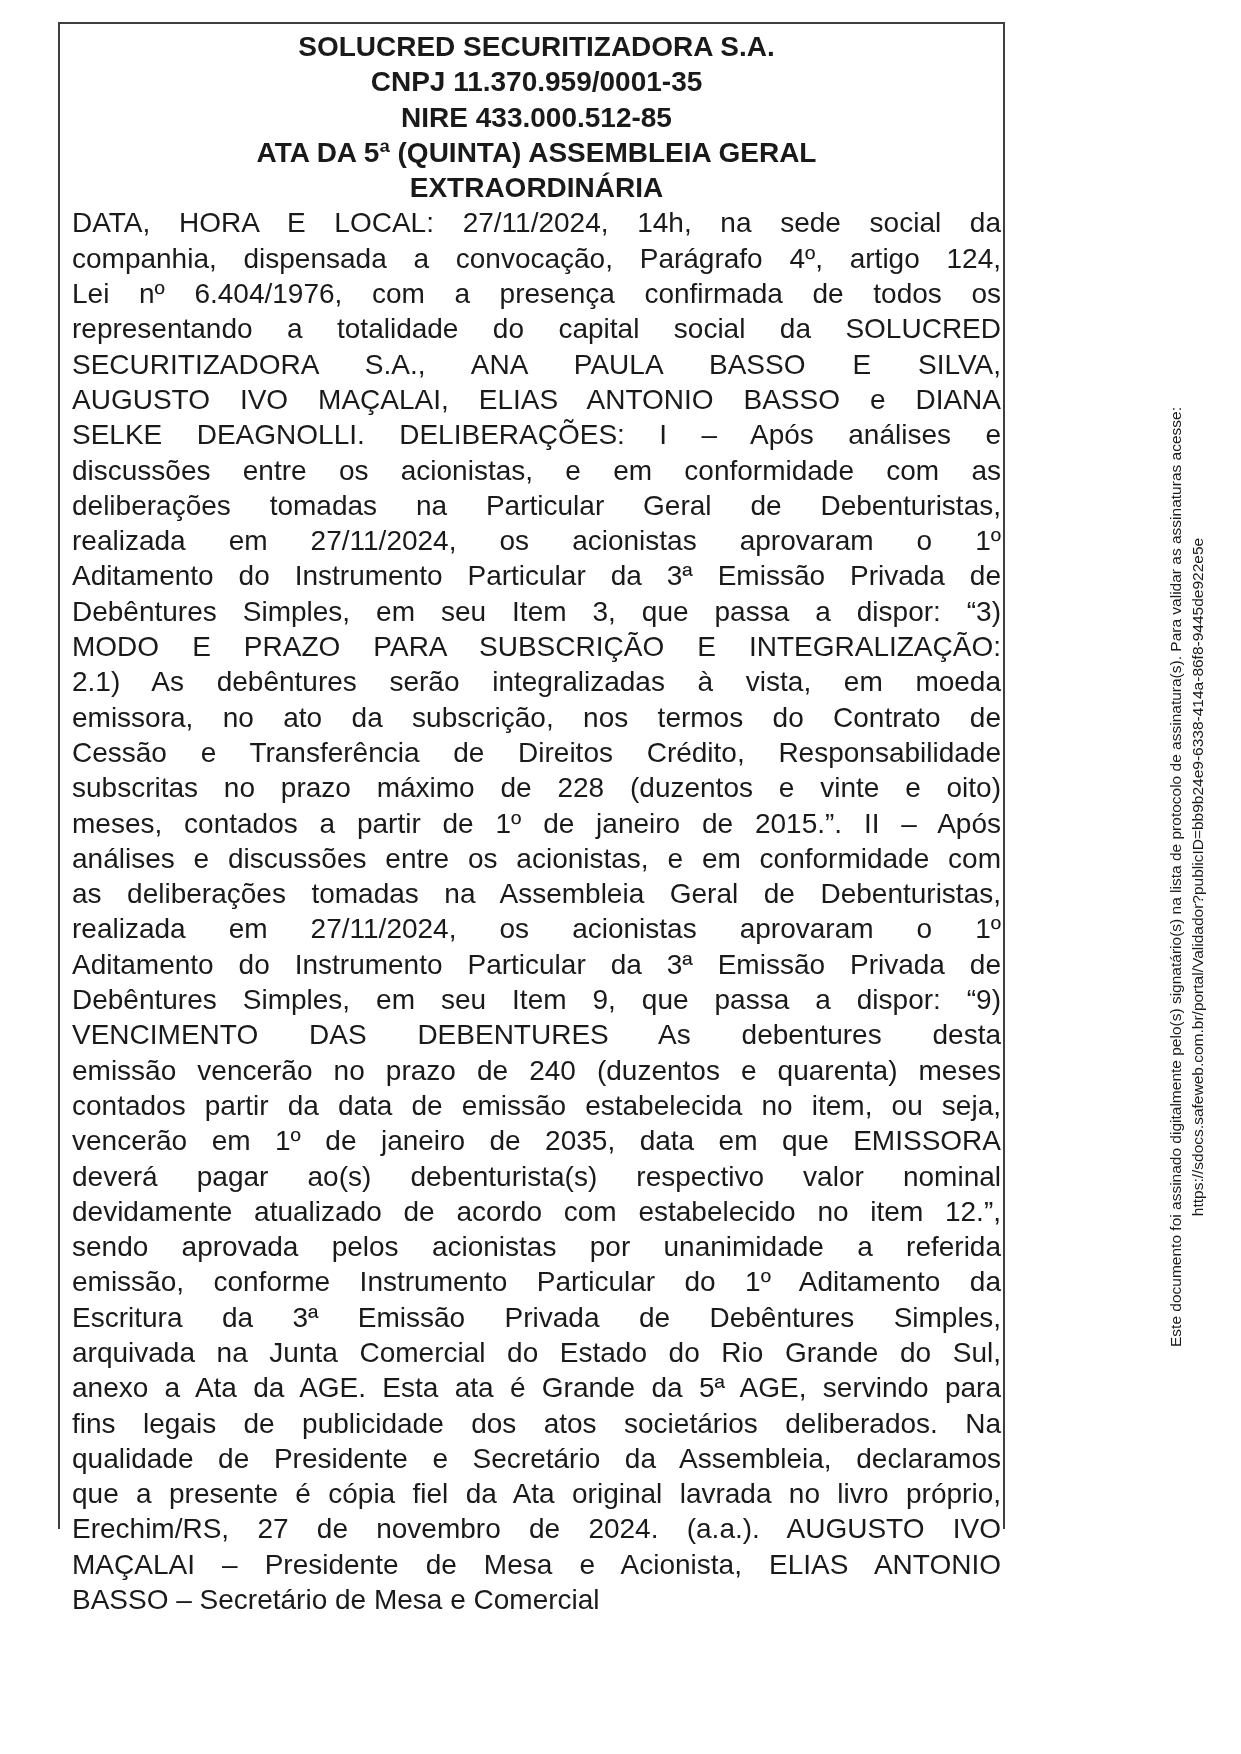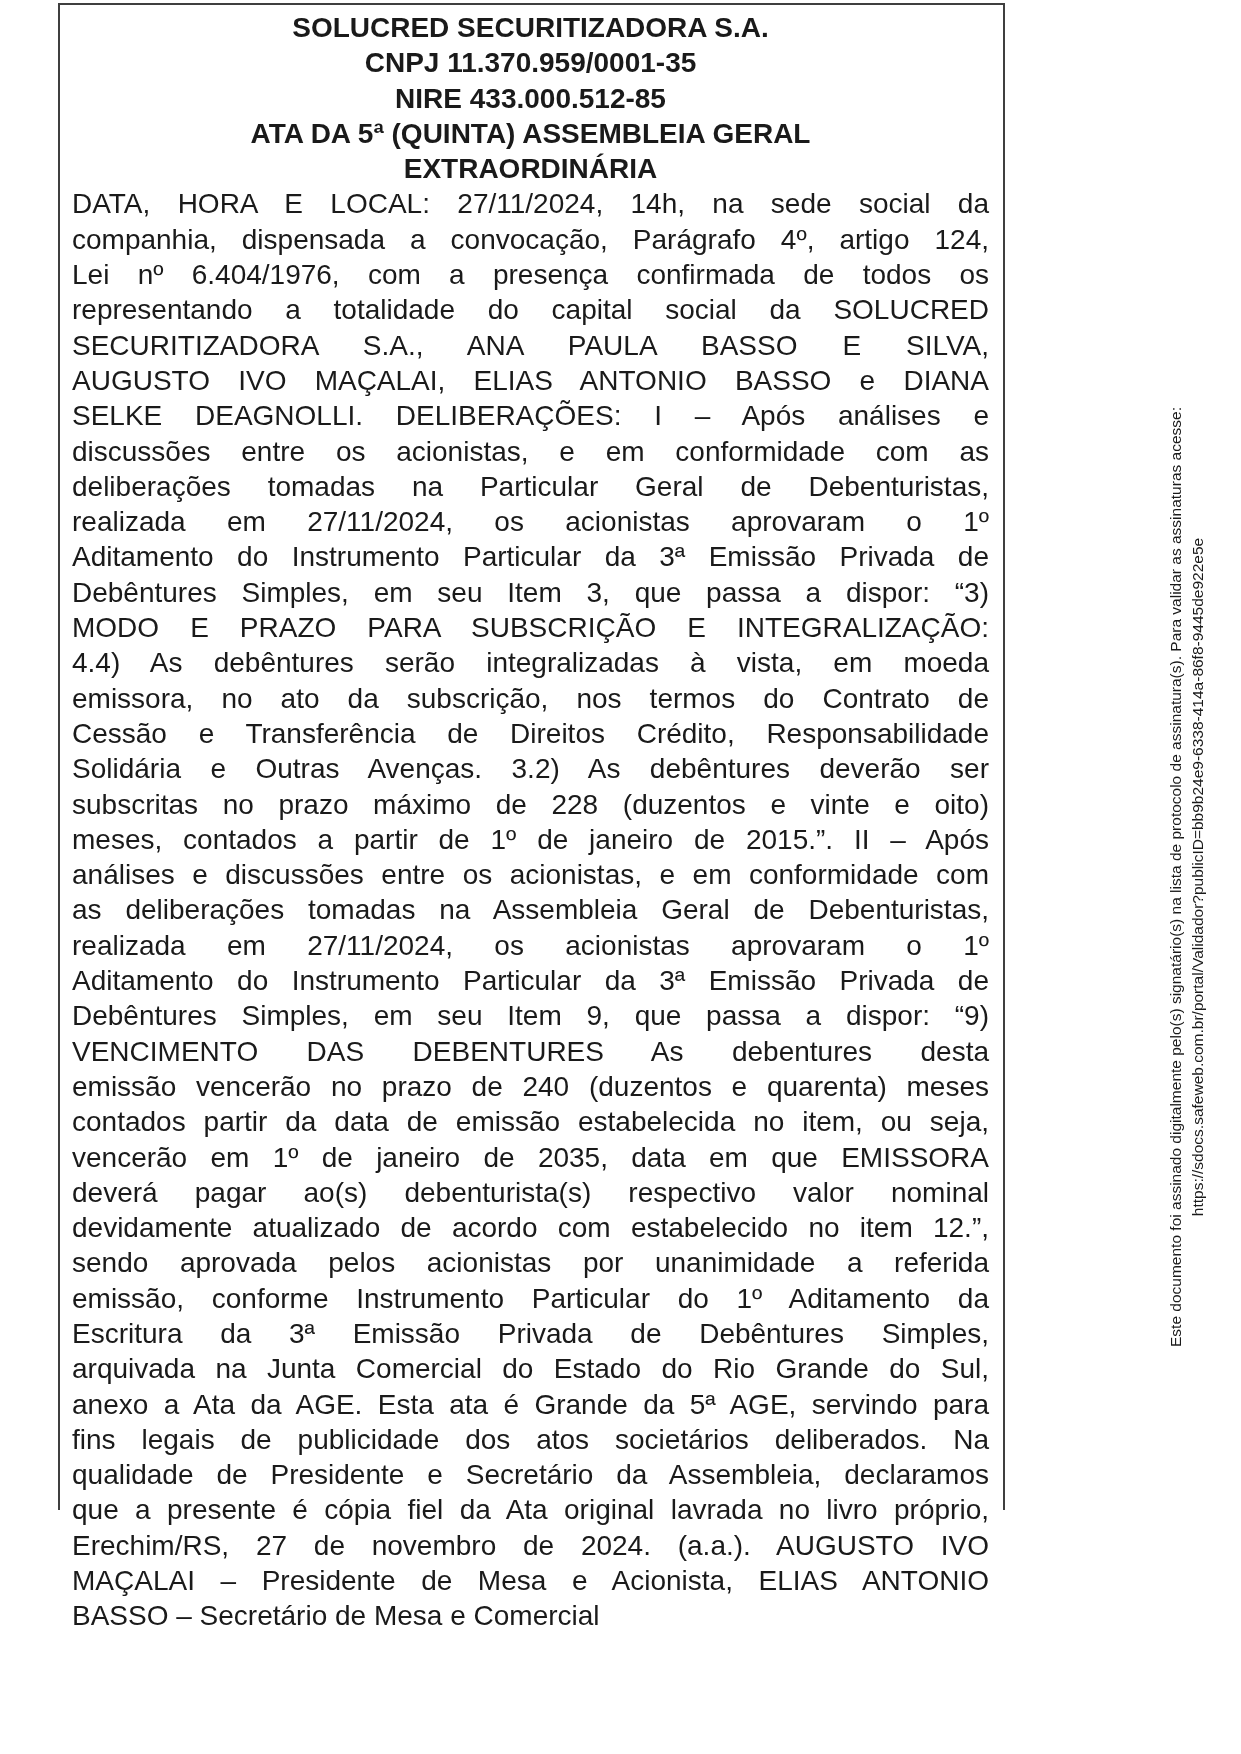--- a/index.html
+++ b/index.html
@@ -9,26 +9,26 @@
     width: 1241px;
     height: 1754px;
     background: var(--background, #ffffff);
     overflow: hidden;
     font-family: "Liberation Sans", sans-serif;
     color: var(--text, #1a1a1a);
   }
   .doc-box {
     position: absolute;
     left: 58px;
-    top: 3px;
+    top: 22px;
     width: 947px;
     height: 1507px;
     border: 2px solid var(--border, #3f3f3f);
     border-bottom: none;
-    padding: 5px 14px 0 12px;
+    padding: 5px 2px 0 12px;
   }
   .doc-header div {
     text-align: center;
     font-weight: 700;
     font-size: 28px;
     line-height: 35.3px;
     white-space: nowrap;
   }
   .doc-body .bline {
     font-size: 28px;
@@ -72,24 +72,23 @@
         <div class="bline"><span>representando a totalidade do capital social da </span><b>SOLUCRED</b></div>
         <div class="bline"><b>SECURITIZADORA S.A., ANA PAULA BASSO E SILVA,</b></div>
         <div class="bline"><b>AUGUSTO IVO MAÇALAI, ELIAS ANTONIO BASSO</b><span> e </span><b>DIANA</b></div>
         <div class="bline"><b>SELKE DEAGNOLLI</b><span>. DELIBERAÇÕES: I – Após análises e</span></div>
         <div class="bline"><span>discussões entre os acionistas, e em conformidade com as</span></div>
         <div class="bline"><span>deliberações tomadas na Particular Geral de Debenturistas,</span></div>
         <div class="bline"><span>realizada em 27/11/2024, os acionistas aprovaram o 1º</span></div>
         <div class="bline"><span>Aditamento do Instrumento Particular da 3ª Emissão Privada de</span></div>
         <div class="bline"><span>Debêntures Simples, em seu Item 3, que passa a dispor: “3)</span></div>
         <div class="bline"><span>MODO E PRAZO PARA SUBSCRIÇÃO E INTEGRALIZAÇÃO:</span></div>
-        <div class="bline"><span>4.4) As debêntures serão integralizadas à vista, em moeda</span></div>
+        <div class="bline"><span>2.1) As debêntures serão integralizadas à vista, em moeda</span></div>
         <div class="bline"><span>emissora, no ato da subscrição, nos termos do Contrato de</span></div>
         <div class="bline"><span>Cessão e Transferência de Direitos Crédito, Responsabilidade</span></div>
-        <div class="bline"><span>Solidária e Outras Avenças. 3.2) As debêntures deverão ser</span></div>
         <div class="bline"><span>subscritas no prazo máximo de 228 (duzentos e vinte e oito)</span></div>
         <div class="bline"><span>meses, contados a partir de 1º de janeiro de 2015.”. II – Após</span></div>
         <div class="bline"><span>análises e discussões entre os acionistas, e em conformidade com</span></div>
         <div class="bline"><span>as deliberações tomadas na Assembleia Geral de Debenturistas,</span></div>
         <div class="bline"><span>realizada em 27/11/2024, os acionistas aprovaram o 1º</span></div>
         <div class="bline"><span>Aditamento do Instrumento Particular da 3ª Emissão Privada de</span></div>
         <div class="bline"><span>Debêntures Simples, em seu Item 9, que passa a dispor: “9)</span></div>
         <div class="bline"><span>VENCIMENTO DAS DEBENTURES As debentures desta</span></div>
         <div class="bline"><span>emissão vencerão no prazo de 240 (duzentos e quarenta) meses</span></div>
         <div class="bline"><span>contados partir da data de emissão estabelecida no item, ou seja,</span></div>

